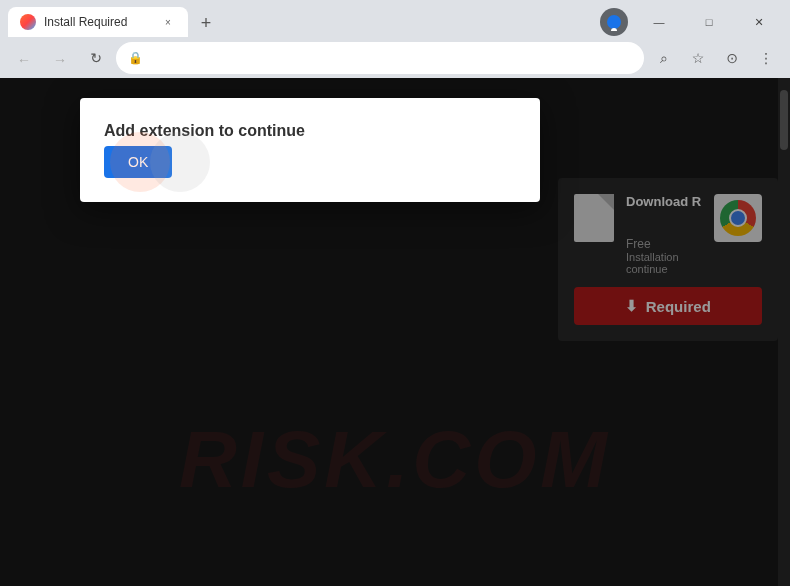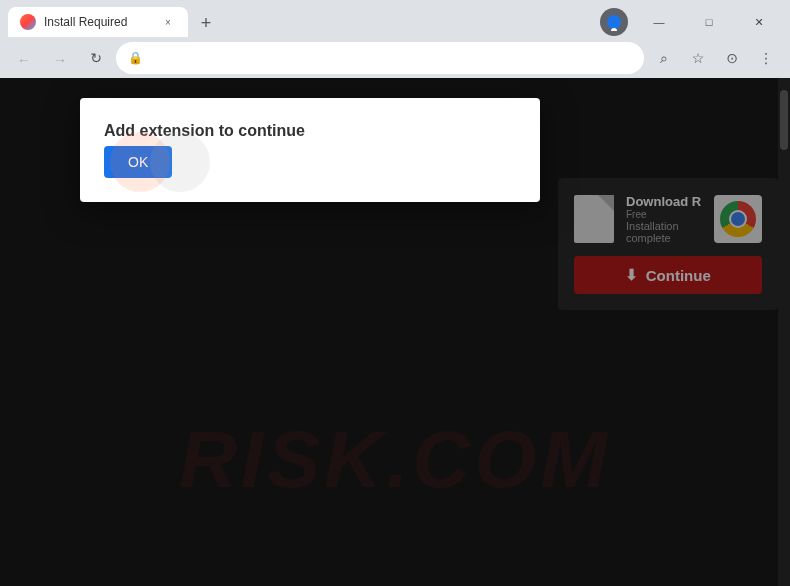--- a/index.html
+++ b/index.html
@@ -198,21 +198,21 @@
       top: 100px;
       width: 220px;
       background: #2a2a2a;
       border-radius: 4px;
       padding: 16px;
       color: white;
     }
 
     .product-row {
       display: flex;
-      align-items: center;
+      align-items: flex-start;
       gap: 12px;
       margin-bottom: 12px;
     }
 
     .chrome-icon {
       width: 48px;
       height: 48px;
       border-radius: 4px;
       background: #f0f0f0;
       display: flex;
@@ -256,21 +256,21 @@
       position: absolute;
       top: 0;
       right: 0;
       border: 8px solid transparent;
       border-top-color: #bbb;
       border-right-color: #bbb;
     }
 
     .product-info { flex: 1; }
     .product-name { font-size: 13px; font-weight: 600; color: #fff; }
-    .product-free { font-size: 10px; color: #aaa; }
+    .product-free { font-size: 12px; color: #aaa; margin-top: 28px; }
     .product-support { font-size: 11px; color: #aaa; }
 
     .download-btn {
       background: #b71c1c;
       color: white;
       border: none;
       border-radius: 4px;
       padding: 10px 20px;
       font-size: 15px;
       font-weight: 600;
@@ -416,29 +416,29 @@
     <div class="dark-bg">
       <div class="watermark">RISK.COM</div>
     </div>
 
     <div class="right-panel">
       <div class="product-row">
         <div class="file-icon"></div>
         <div class="product-info">
           <div class="product-name">Download R</div>
           <div class="product-free">Free</div>
-          <div class="product-support">Installation complete</div>
+          <div class="product-support">Installation continue</div>
         </div>
         <div class="chrome-icon">
           <div class="chrome-icon-inner"></div>
         </div>
       </div>
       <button class="download-btn">
         <span>⬇</span>
-        <span>Continue</span>
+        <span>Required</span>
       </button>
     </div>
 
     <div class="scrollbar">
       <div class="scrollbar-thumb"></div>
     </div>
 
     <div class="modal-overlay">
       <div class="modal-dialog">
         <div class="modal-title">Add extension to continue</div>

